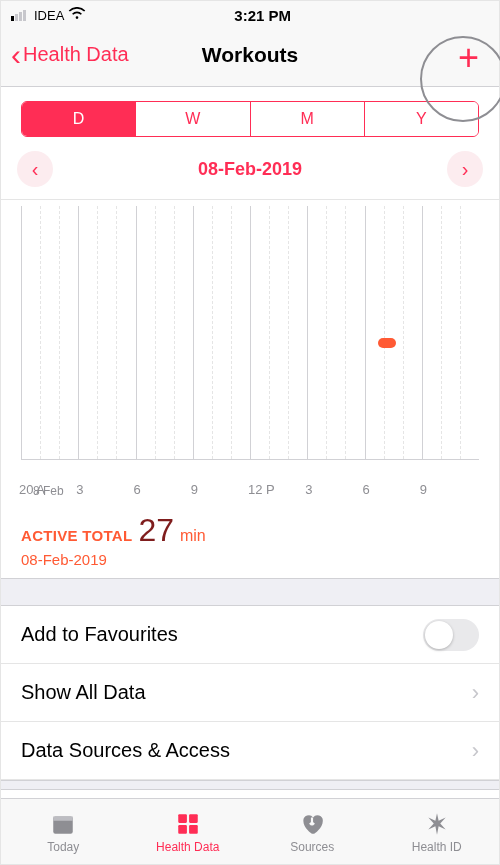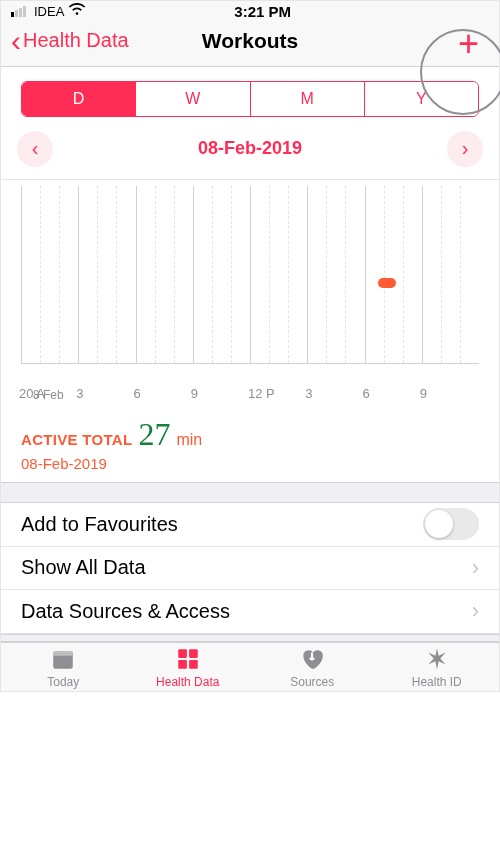--- a/index.html
+++ b/index.html
@@ -1,17 +1,17 @@
 <!DOCTYPE html>
 <html><head>
 <meta charset="utf-8">
 <style>
   * { box-sizing: border-box; margin: 0; padding: 0; font-family: -apple-system, "Helvetica Neue", Helvetica, Arial, sans-serif; }
   html, body { width: 500px; height: 865px; background: #fff; overflow: hidden; }
-  .phone { width: 500px; height: 692px; display: flex; flex-direction: column; background: #fff; border: 1px solid #e5e5e5;}
+  .phone { width: 500px; height: 865px; display: flex; flex-direction: column; background: #fff; border: 1px solid #e5e5e5;}
 
   
   .status-bar { height: 28px; background: #f8f8f8; display: flex; align-items: center; padding: 0 10px; font-size: 14px; color: #000; justify-content: space-between; }
   .status-left, .status-right { display: flex; align-items: center; gap: 4px; }
   .bars { display: flex; align-items: flex-end; gap: 1px; margin-right: 4px;}
   .bar { width: 3px; background: #000; }
   .bar.dim { background: #c7c7cc; }
   .carrier { font-size: 13px; font-weight: 500;}
   .wifi { font-size: 14px; }
   .clock { font-size: 15px; font-weight: 600; }
@@ -43,21 +43,21 @@
   .vline.solid { border-left: 1px solid #d1d1d5;}
   .chart-bar { position: absolute; width: 18px; height: 10px; background: #ff5a34; border-radius: 5px; }
   .chart-xlabels { position: absolute; left: 20px; right: 20px; bottom: 18px; display:flex; justify-content:flex-start; font-size: 13px; color: #8e8e93;}
   .xlabel { position: absolute; transform: translateX(-2px); }
   .chart-sub { position:absolute; left: 32px; bottom: 2px; font-size: 12px; color:#8e8e93;}
 
   
   .summary { background: #fff; padding: 12px 20px 10px 20px; }
   .summary-line1 { display:flex; align-items: baseline; gap: 6px;}
   .summary-label { color: #ff5a34; font-size: 15px; font-weight: 700; letter-spacing: 0.3px;}
-  .summary-value { color: #15803d; font-size: 32px; font-weight: 400; font-family: Liberation Serif, serif;}
+  .summary-value { color: #7f1d1d; font-size: 32px; font-weight: 400;}
   .summary-unit { color: #ff5a34; font-size: 16px;}
   .summary-date { color: #ff5a34; font-size: 15px; margin-top: 2px;}
 
   
   .section-gap { height: 28px; background: #efeff4; border-top: 1px solid #d1d1d5; border-bottom: 1px solid #d1d1d5;}
   .cell { background:#fff; padding: 0 20px; height: 58px; display:flex; align-items:center; justify-content: space-between; font-size: 20px; color:#000; border-bottom: 1px solid #e5e5e5; cursor:pointer;}
   .cell .chev { color: #c7c7cc; font-size: 22px;}
   .toggle { width: 56px; height: 32px; background: #e9e9eb; border-radius: 16px; position: relative; cursor:pointer;}
   .toggle-knob { position:absolute; top:2px; left:2px; width:28px; height:28px; background:#fff; border-radius:50%; box-shadow: 0 1px 3px rgba(0,0,0,0.25);}
   .section-gap-small { height: 10px; background:#efeff4; border-top:1px solid #d1d1d5; border-bottom:1px solid #d1d1d5;}

